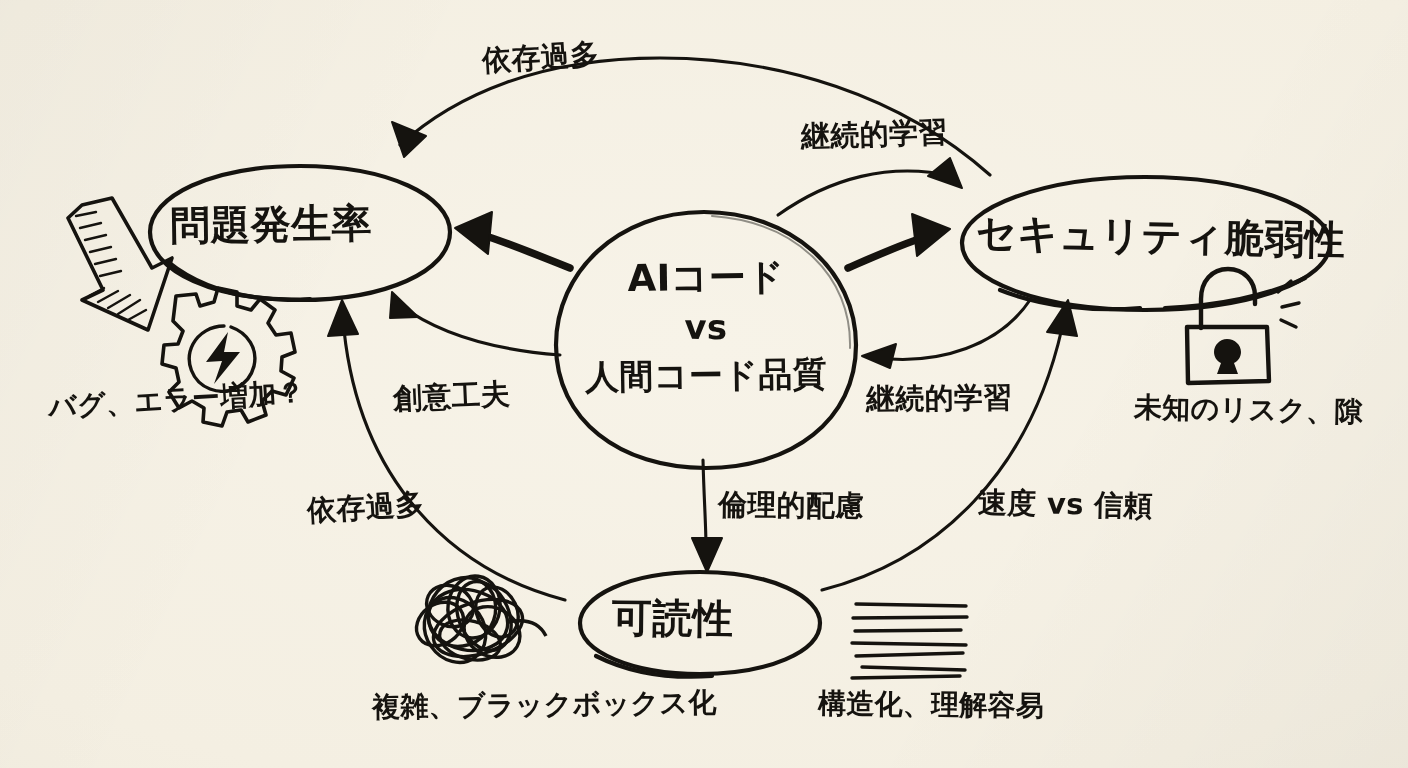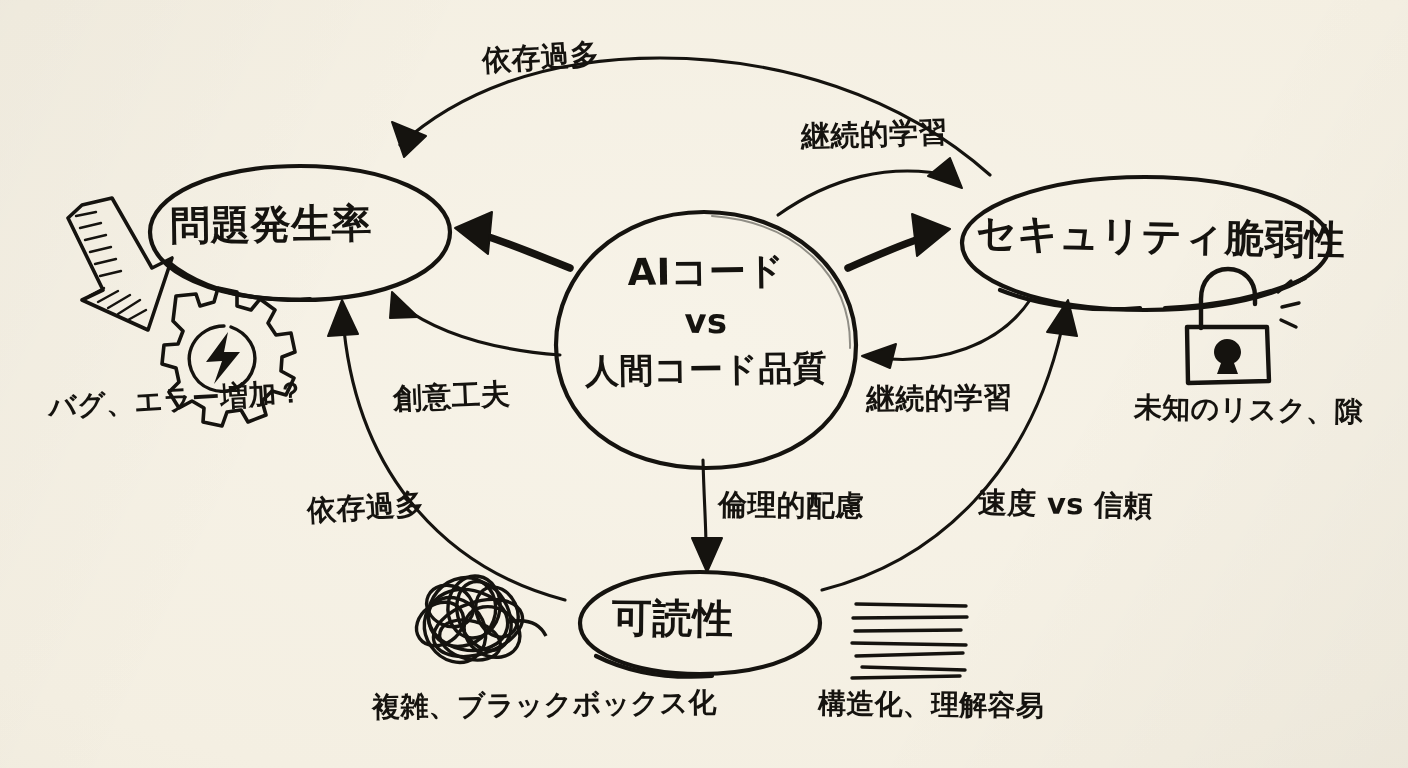--- a/index.html
+++ b/index.html
@@ -205,21 +205,21 @@
       <line x1="852" y1="678" x2="960" y2="676"></line>
     </g>
   </svg>
 
   <div class="txt node-label j4" style="left:170px;top:203px;">問題発生率</div>
 
   <div class="txt node-label j3" style="left:976px;top:215px;">セキュリティ脆弱性</div>
 
   <div class="txt node-label j6" style="left:612px;top:597px;">可読性</div>
 
-  <div style="position:absolute;left:556px;top:252px;width:300px;text-align:center;">
+  <div style="position:absolute;left:556px;top:258px;width:300px;text-align:center;">
     <div class="txt center-line j4" style="position:static;">AIコード</div>
     <div class="txt center-line j6" style="position:static;margin-top:12px;font-size:34px;">vs</div>
     <div class="txt center-line j4" style="position:static;margin-top:12px;font-size:34px;">人間コード品質</div>
   </div>
 
   <div class="txt edge-label j5" style="left:482px;top:42px;">依存過多</div>
 
   <div class="txt edge-label j7" style="left:801px;top:119px;">継続的学習</div>
 
   <div class="txt edge-label j2" style="left:393px;top:381px;">創意工夫</div>

